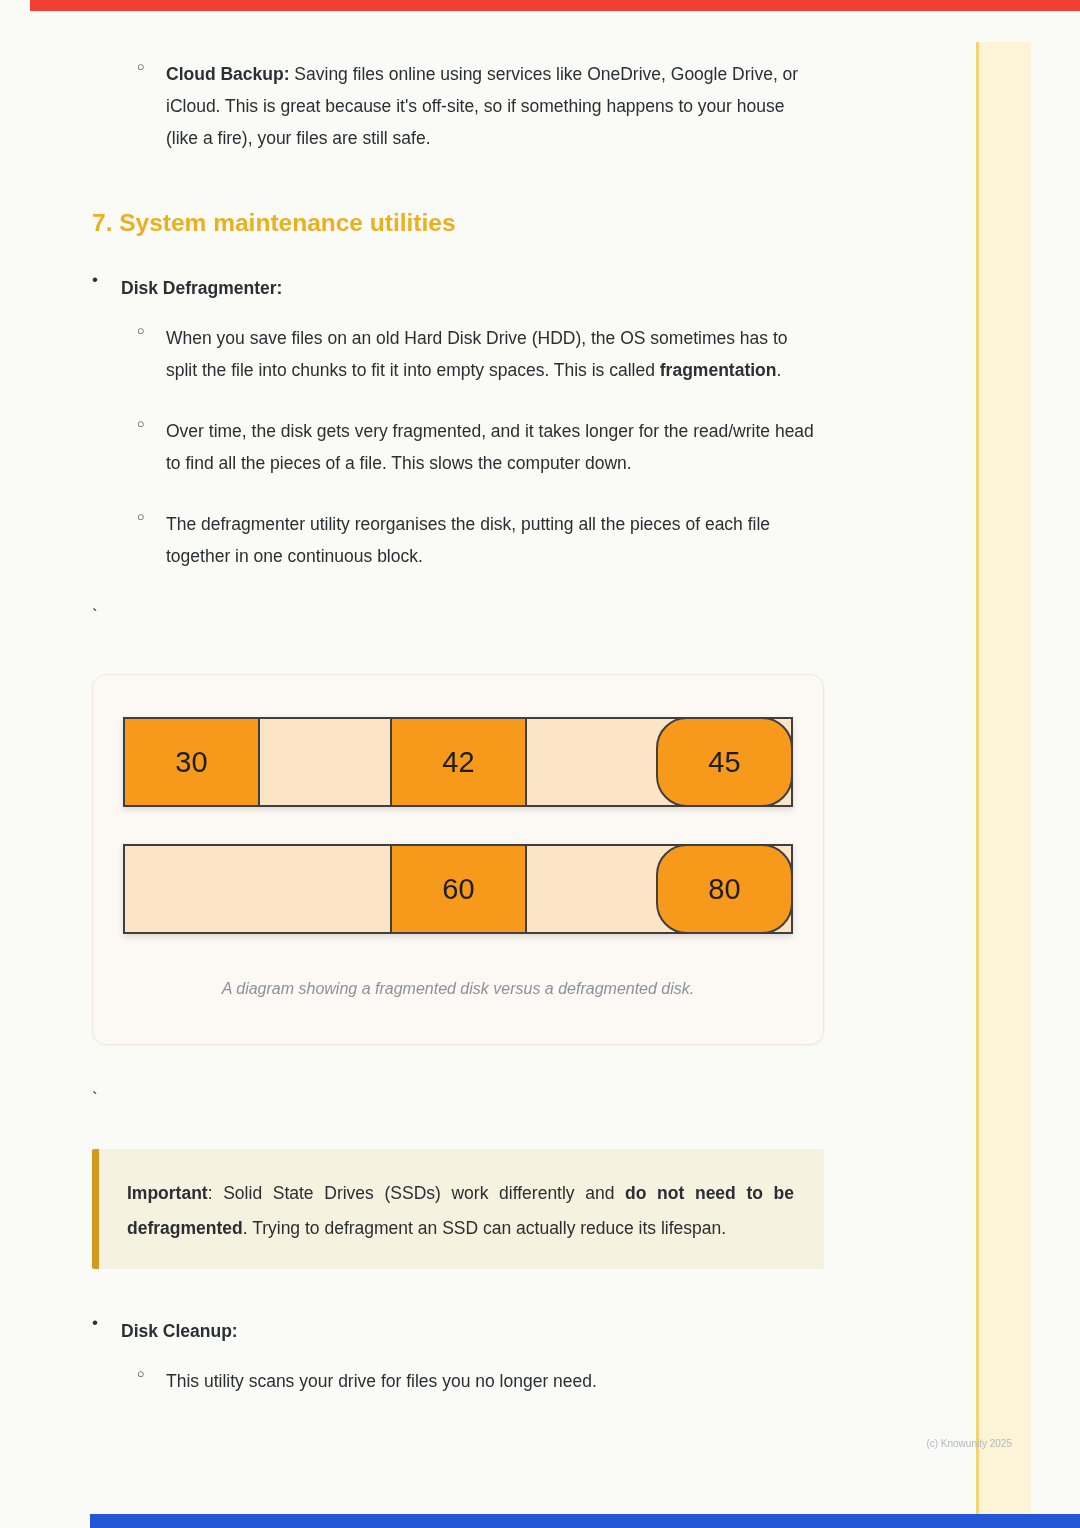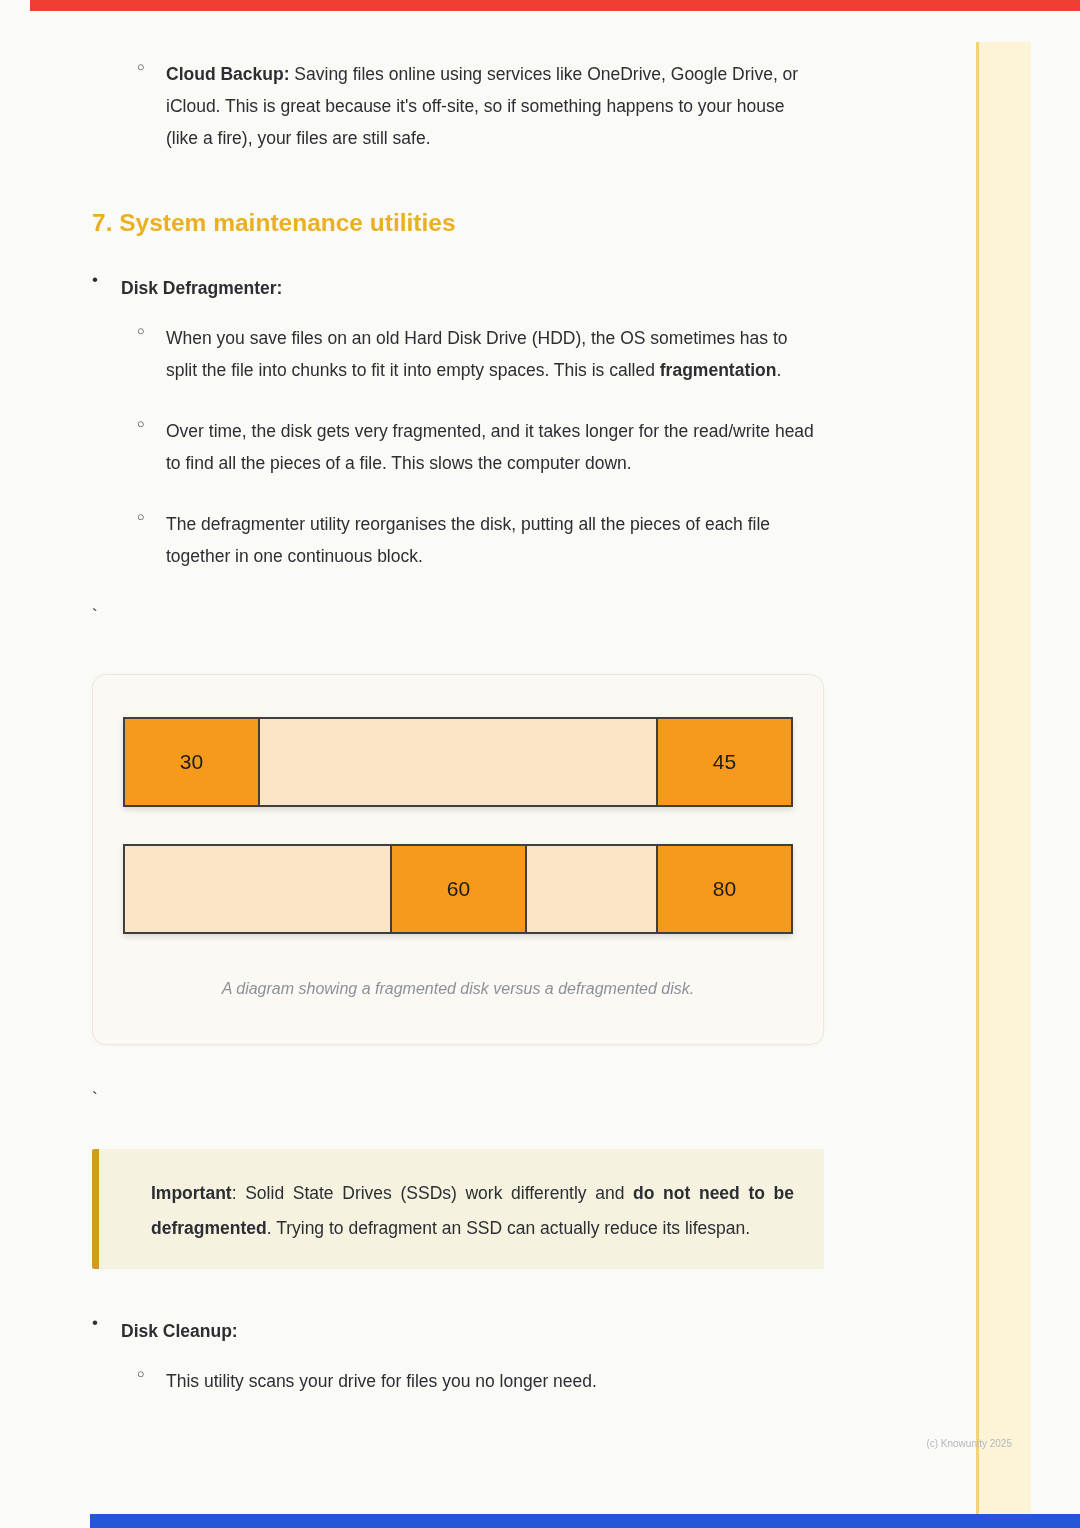--- a/index.html
+++ b/index.html
@@ -72,35 +72,35 @@
     border: 2px solid var(--border_dark, #3f3f3f);
     background: var(--row_peach, #fbe5c6);
     box-shadow: 0 3px 6px rgba(0,0,0,0.12);
   }
   .disk-row + .disk-row { margin-top: 37px; }
   .disk-block {
     position: absolute; top: -2px; bottom: -2px; width: 133px;
     border: 2px solid var(--border_dark, #3f3f3f);
     background: var(--block_orange, #f79a1b);
     display: flex; align-items: center; justify-content: center;
-    font-size: 21px; font-weight: 500; color: #1d1d1f;
+    font-size: 29px; font-weight: 500; color: #1d1d1f;
   }
   .b-left { left: -2px; }
   .b-center { left: 50%; margin-left: -68px; }
-  .b-right { right: -2px; }
+  .b-right { right: -2px; border-radius: 31px; }
   .caption {
     margin: 44px 0 0 0;
     text-align: center; font-style: italic;
     font-size: 16px; line-height: 22px; color: #8b919b;
   }
   .callout {
     margin-top: 40px;
     background: var(--callout_bg, #f5f2e0);
     border-left: 7px solid var(--callout_border, #d29a1e);
-    padding: 27px 30px 23px 52px;
+    padding: 27px 30px 23px 28px;
     border-radius: 2px;
   }
   .callout p {
     margin: 0; line-height: 35px; text-align: justify;
   }
   .cleanup-item { margin-top: 38px; }
   .cleanup-sub { margin-top: 2px; }
 </style>
 </head>
 <body>
@@ -138,20 +138,21 @@
         <p><span>The defragmenter utility reorganises the disk, putting all the pieces of each file together in one continuous block.</span></p>
       </div>
     </div>
 
     <div class="stray">`</div>
 
     <div class="card">
       <div class="disk-diagram">
         <div class="disk-row">
           <div class="disk-block b-left">30</div>
+          <div class="disk-block b-center">42</div>
           <div class="disk-block b-right">45</div>
         </div>
         <div class="disk-row">
           <div class="disk-block b-center">60</div>
           <div class="disk-block b-right">80</div>
         </div>
       </div>
       <p class="caption">A diagram showing a fragmented disk versus a defragmented disk.</p>
     </div>
 

